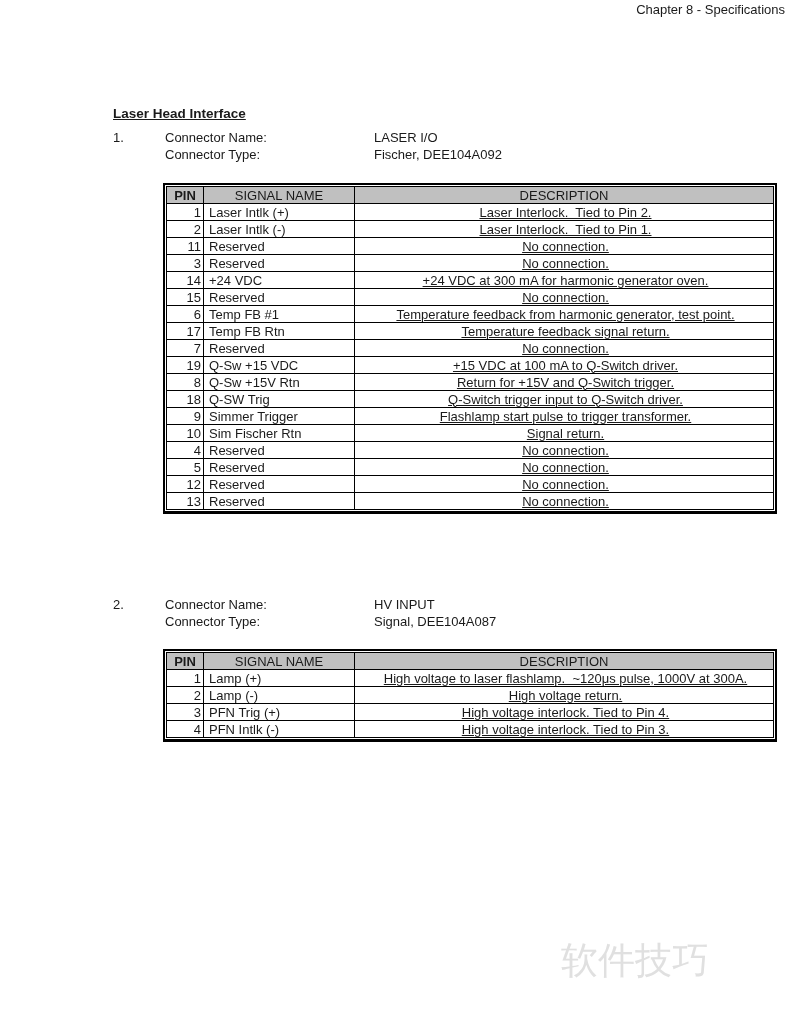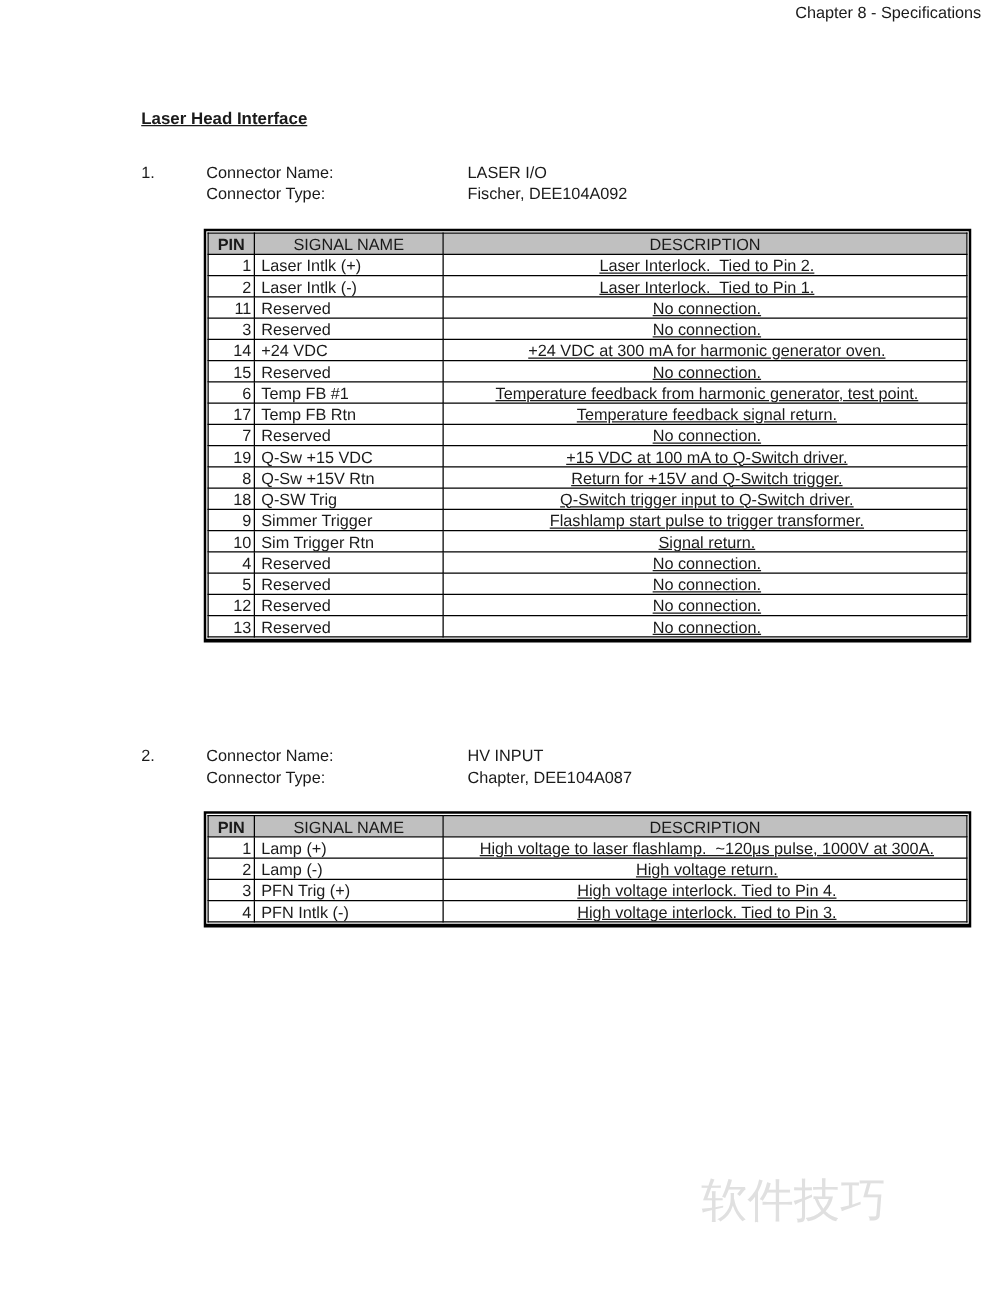--- a/index.html
+++ b/index.html
@@ -10,21 +10,21 @@
   *{box-sizing:border-box;}
   html,body{margin:0;padding:0;}
   body{
     width:800px;height:1035px;position:relative;background:#ffffff;
     font-family:"Liberation Sans", sans-serif;color:#1a1a1a;overflow:hidden;
   }
   .page-header{
     position:absolute;top:2px;right:15px;font-size:13px;line-height:15px;
   }
   .doc-title{
-    position:absolute;top:87px;left:113px;font-size:13.5px;font-weight:bold;
+    position:absolute;top:106px;left:113px;font-size:13.5px;font-weight:bold;
     text-decoration:underline;line-height:16px;
   }
   .conn-block{
     position:absolute;left:113px;width:672px;font-size:13px;line-height:17px;
   }
   .sec-num{position:absolute;left:0;top:0;}
   .conn-grid{
     margin-left:52px;display:grid;grid-template-columns:209px 1fr;
   }
   .table-wrap{
@@ -145,21 +145,21 @@
           <td class="c1">Q-SW Trig</td>
           <td class="c2">Q-Switch trigger input to Q-Switch driver.</td>
         </tr>
         <tr>
           <td class="c0">9</td>
           <td class="c1">Simmer Trigger</td>
           <td class="c2">Flashlamp start pulse to trigger transformer.</td>
         </tr>
         <tr>
           <td class="c0">10</td>
-          <td class="c1">Sim Trigger Rtn</td>
+          <td class="c1">Sim Fischer Rtn</td>
           <td class="c2">Signal return.</td>
         </tr>
         <tr>
           <td class="c0">4</td>
           <td class="c1">Reserved</td>
           <td class="c2">No connection.</td>
         </tr>
         <tr>
           <td class="c0">5</td>
           <td class="c1">Reserved</td>
@@ -178,21 +178,21 @@
       </tbody>
   </table>
 </div>
 
 <div class="conn-block" style="top:596px">
   <span class="sec-num">2.</span>
   <div class="conn-grid">
     <span>Connector Name:</span>
     <span>HV INPUT</span>
     <span>Connector Type:</span>
-    <span>Chapter, DEE104A087</span>
+    <span>Signal, DEE104A087</span>
   </div>
 </div>
 
 <div class="table-wrap" style="top:649px">
   <table class="pin-table">
     <colgroup>
         <col class="w-pin">
         <col class="w-sig">
         <col>
       </colgroup>

